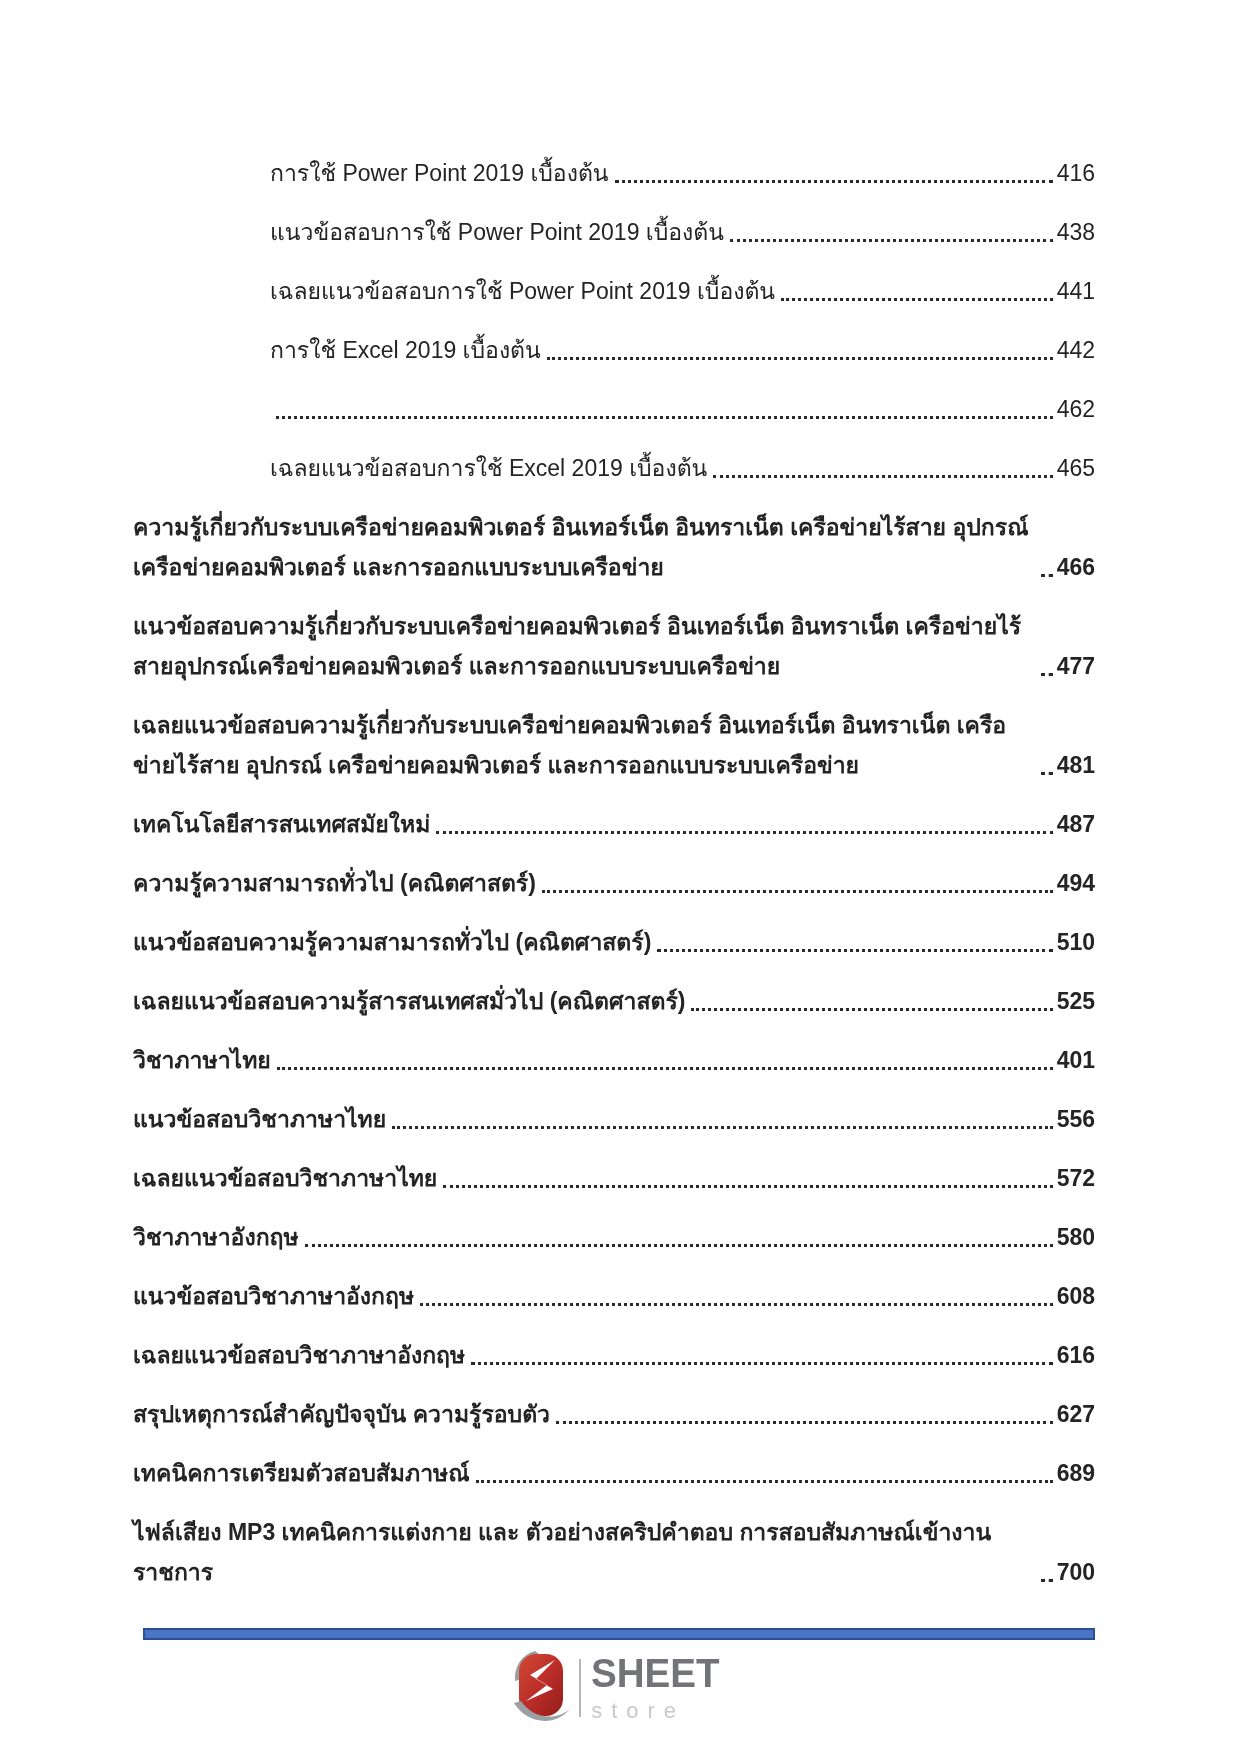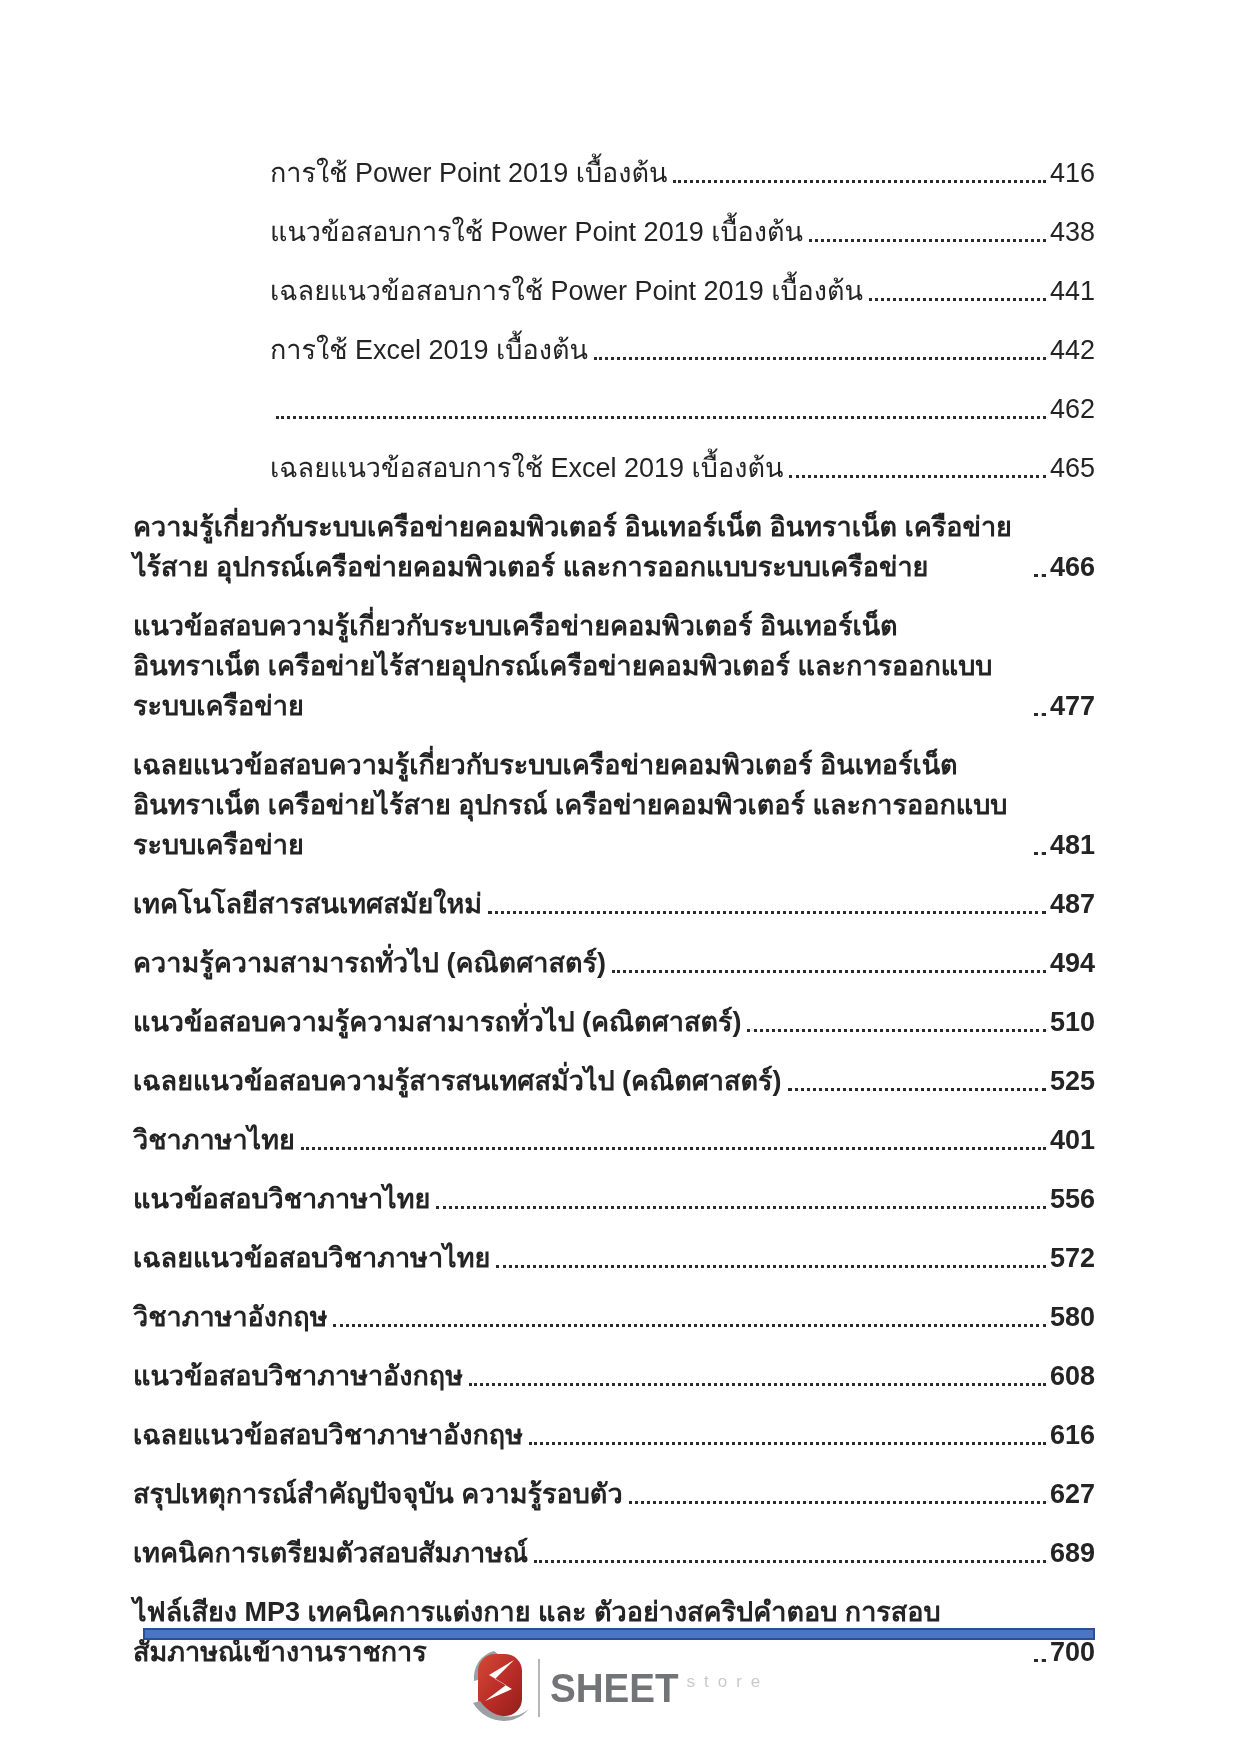--- a/index.html
+++ b/index.html
@@ -15,21 +15,21 @@
     overflow: hidden;
     font-family: "Liberation Sans", sans-serif;
     color: #242424;
   }
   .toc {
     padding: 153px 146px 0 133px;
   }
   .toc-row {
     display: flex;
     align-items: flex-end;
-    font-size: 27px;
+    font-size: 23px;
     line-height: 40px;
     margin-bottom: 19px;
     color: #242424;
   }
   .toc-row.indent {
     padding-left: 137px;
     font-weight: 400;
   }
   .toc-row.section {
     font-weight: 700;
@@ -70,34 +70,34 @@
     display: block;
   }
   .logo-divider {
     width: 2px;
     height: 58px;
     background: #b5b7b9;
     margin: 0 10px 0 8px;
   }
   .logo-text {
     display: flex;
-    flex-direction: row;
+    flex-direction: column;
     justify-content: center;
   }
   .brand {
     font-weight: 700;
     font-size: 41px;
     line-height: 1;
     color: #737477;
     letter-spacing: 0px;
     transform: scaleX(0.94);
     transform-origin: left center;
   }
   .brand-sub {
-    font-size: 17px;
+    font-size: 22px;
     color: #c8c9cb;
     letter-spacing: 9px;
     margin-top: 4px;
     font-weight: 500;
   }
 </style>
 </head>
 <body>
 
 <div class="page">

